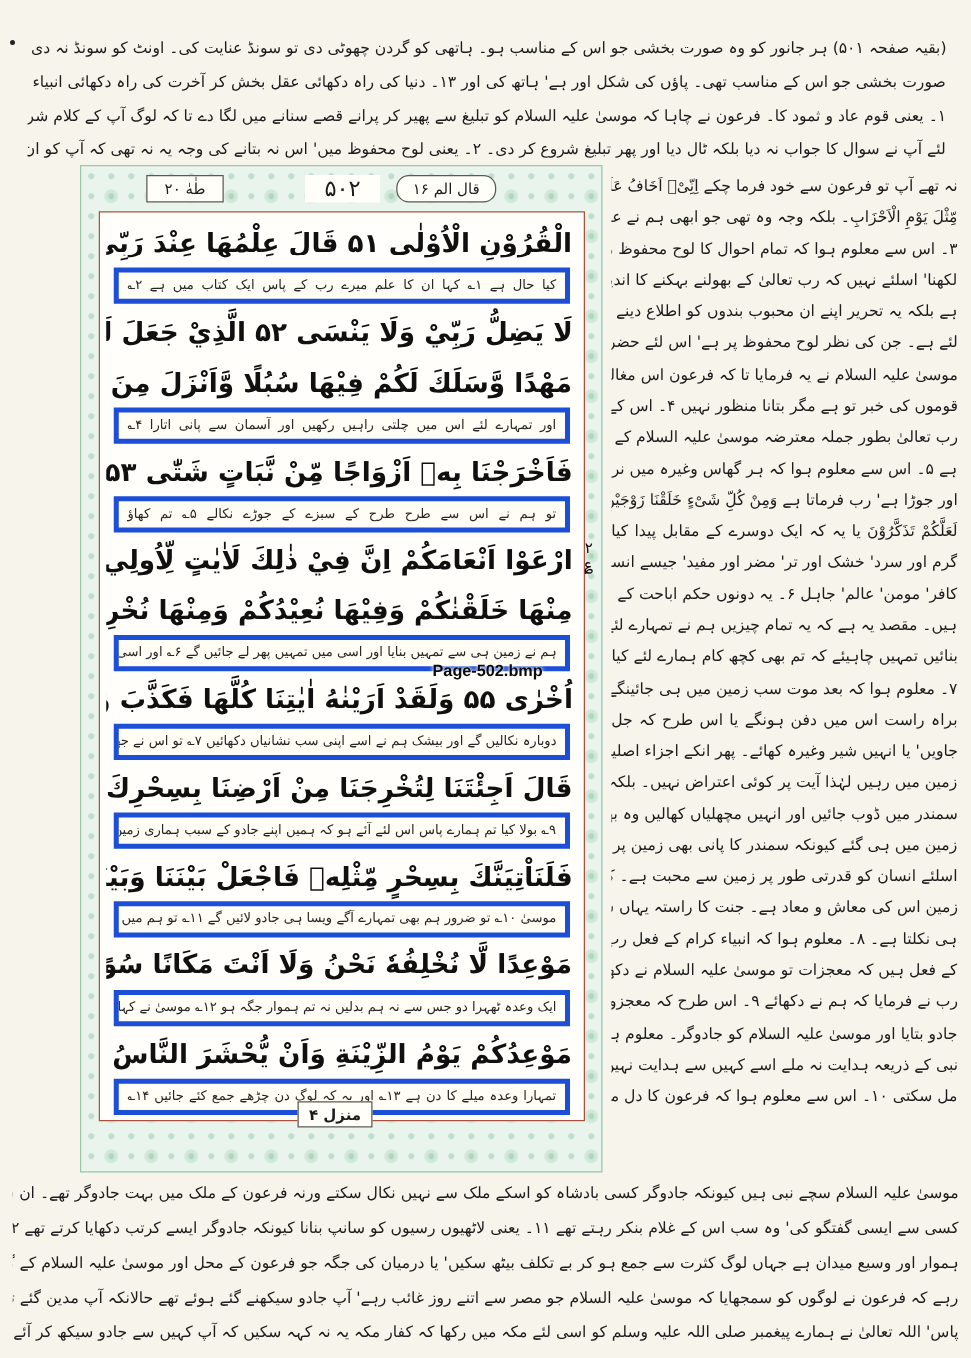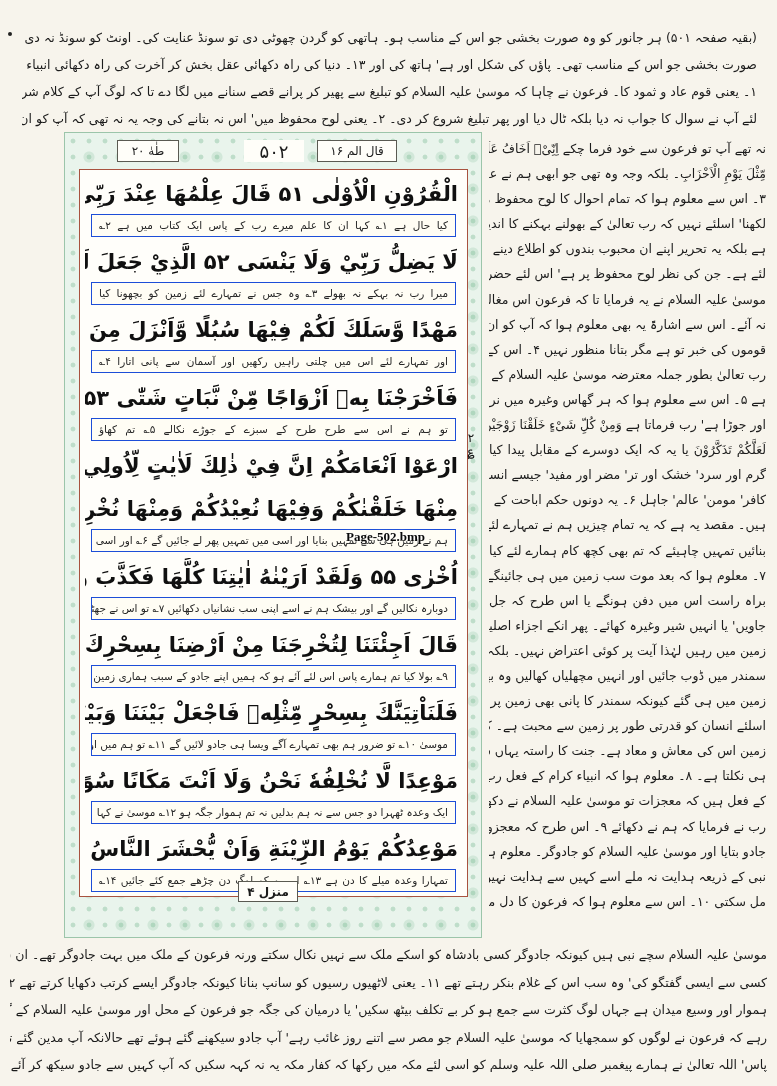--- a/index.html
+++ b/index.html
@@ -30,38 +30,38 @@
     background-position:0 0,8px 8px;
     border:1px solid #9cc5aa;
     box-sizing:border-box;
   }
   .hdr-box{
     position:absolute;top:7px;height:22px;background:#fffef9;
     border:1px solid #5a5a52;box-sizing:border-box;
     display:flex;align-items:center;justify-content:center;
     font-size:12px;direction:rtl;white-space:nowrap;
   }
-  .hdr-juz{right:84px;width:80px;}
+  .hdr-juz{right:84px;width:80px;border-radius:10px;}
   .hdr-num{left:179px;width:60px;font-size:18px;font-weight:normal;border:none;background:#fffef9;}
   .hdr-surah{left:52px;width:62px;}
   .quran-sheet{
     position:absolute;left:14px;right:13px;top:36px;bottom:40px;
     background:#fffefa;border:1px solid #a8523f;
     box-sizing:border-box;
     display:flex;flex-direction:column;justify-content:space-between;
     padding:5px 5px 4px 5px;
   }
   .ayah-pair{display:flex;flex-direction:column;}
   .arabic-line{
     direction:rtl;font-size:21px;font-weight:700;line-height:38px;
     text-align:justify;text-align-last:justify;
     padding:0 4px;white-space:nowrap;overflow:hidden;color:#101010;
   }
   .urdu-box{
-    margin:1px 6px 0 6px;border:1px solid #1d4ed8;background:#fffdf4;
+    margin:1px 6px 0 6px;border:4px solid #1d4ed8;background:#fffdf4;
     font-size:10.5px;line-height:19px;direction:rtl;
     text-align:justify;text-align-last:justify;
     padding:1px 7px;white-space:nowrap;overflow:hidden;color:#262626;
   }
   .manzil-box{
     position:absolute;left:173px;top:748px;width:60px;height:21px;
     background:#fffef9;border:1px solid #5a5a52;box-sizing:border-box;
     display:flex;align-items:center;justify-content:center;
     font-size:12px;direction:rtl;font-weight:bold;
   }
@@ -84,21 +84,21 @@
   .bottom-notes{
     position:absolute;left:10px;right:10px;top:941px;direction:rtl;overflow:hidden;
   }
   .bottom-line{
     font-size:12.5px;line-height:27.5px;white-space:nowrap;
     direction:rtl;text-align:justify;text-align-last:justify;overflow:hidden;
   }
   
   .file-label{
     position:absolute;left:346px;top:529px;
-    font-family:Liberation Serif, serif;font-size:13px;font-weight:bold;
+    font-family:Liberation Sans, sans-serif;font-size:13px;font-weight:bold;
     color:#0a0a0a;direction:ltr;
     text-shadow:0 0 2px #ffffff,0 0 4px #ffffff;
   }
   .speck{position:absolute;left:8px;top:32px;width:4px;height:4px;background:#222;border-radius:50%;}
 </style>
 </head>
 <body>
 
 <div class="speck"></div>
 
@@ -122,21 +122,20 @@
   </div>
 
   <div class="quran-sheet">
 
   <div class="ayah-pair">
         <div class="arabic-line">الْقُرُوْنِ الْاُوْلٰى ۵۱ قَالَ عِلْمُهَا عِنْدَ رَبِّيْ فِيْ كِتٰبٍ</div>
         <div class="urdu-box">کیا حال ہے ۱؎ کہا ان کا علم میرے رب کے پاس ایک کتاب میں ہے ۲؎</div>
       </div>
       <div class="ayah-pair">
         <div class="arabic-line">لَا يَضِلُّ رَبِّيْ وَلَا يَنْسَى ۵۲ الَّذِيْ جَعَلَ لَكُمُ الْاَرْضَ</div>
-        <div class="urdu-box">میرا رب نہ بہکے نہ بھولے ۳؎ وہ جس نے تمہارے لئے زمین کو بچھونا کیا</div>
       </div>
       <div class="ayah-pair">
         <div class="arabic-line">مَهْدًا وَّسَلَكَ لَكُمْ فِيْهَا سُبُلًا وَّاَنْزَلَ مِنَ السَّمَآءِ مَآءً</div>
         <div class="urdu-box">اور تمہارے لئے اس میں چلتی راہیں رکھیں اور آسمان سے پانی اتارا ۴؎</div>
       </div>
       <div class="ayah-pair">
         <div class="arabic-line">فَاَخْرَجْنَا بِهٖ اَزْوَاجًا مِّنْ نَّبَاتٍ شَتّٰى ۵۳ كُلُوْا وَ</div>
         <div class="urdu-box">تو ہم نے اس سے طرح طرح کے سبزے کے جوڑے نکالے ۵؎ تم کھاؤ</div>
       </div>
       <div class="ayah-pair">
@@ -180,21 +179,20 @@
 
 <div class="right-col">
 
 <div class="col-line">نہ تھے آپ تو فرعون سے خود فرما چکے اِنِّیْۤ اَخَافُ عَلَیْکُمْ</div>
     <div class="col-line">مِّثْلَ یَوْمِ الْاَحْزَابِ۔ بلکہ وجہ وہ تھی جو ابھی ہم نے عرض کی</div>
     <div class="col-line">۳۔ اس سے معلوم ہوا کہ تمام احوال کا لوح محفوظ میں</div>
     <div class="col-line">لکھنا' اسلئے نہیں کہ رب تعالیٰ کے بھولنے بہکنے کا اندیشہ</div>
     <div class="col-line">ہے بلکہ یہ تحریر اپنے ان محبوب بندوں کو اطلاع دینے کے</div>
     <div class="col-line">لئے ہے۔ جن کی نظر لوح محفوظ پر ہے' اس لئے حضرت</div>
     <div class="col-line">موسیٰ علیہ السلام نے یہ فرمایا تا کہ فرعون اس مغالطہ میں</div>
-    <div class="col-line">نہ آئے۔ اس سے اشارۃً یہ بھی معلوم ہوا کہ آپ کو ان</div>
     <div class="col-line">قوموں کی خبر تو ہے مگر بتانا منظور نہیں ۴۔ اس کے بعد</div>
     <div class="col-line">رب تعالیٰ بطور جملہ معترضہ موسیٰ علیہ السلام کے کلام کی</div>
     <div class="col-line">ہے ۵۔ اس سے معلوم ہوا کہ ہر گھاس وغیرہ میں نر و مادہ</div>
     <div class="col-line">اور جوڑا ہے' رب فرماتا ہے وَمِنْ کُلِّ شَیْءٍ خَلَقْنَا زَوْجَیْنِ</div>
     <div class="col-line">لَعَلَّکُمْ تَذَکَّرُوْنَ یا یہ کہ ایک دوسرے کے مقابل پیدا کیا</div>
     <div class="col-line">گرم اور سرد' خشک اور تر' مضر اور مفید' جیسے انسانوں میں</div>
     <div class="col-line">کافر' مومن' عالم' جاہل ۶۔ یہ دونوں حکم اباحت کے لئے</div>
     <div class="col-line">ہیں۔ مقصد یہ ہے کہ یہ تمام چیزیں ہم نے تمہارے لئے</div>
     <div class="col-line">بنائیں تمہیں چاہیئے کہ تم بھی کچھ کام ہمارے لئے کیا کرو</div>
     <div class="col-line">۷۔ معلوم ہوا کہ بعد موت سب زمین میں ہی جائینگے۔ یا</div>

